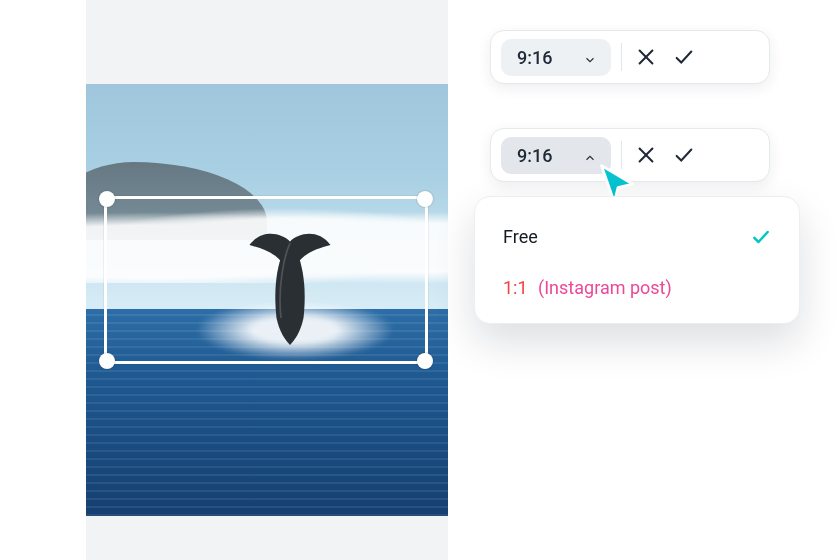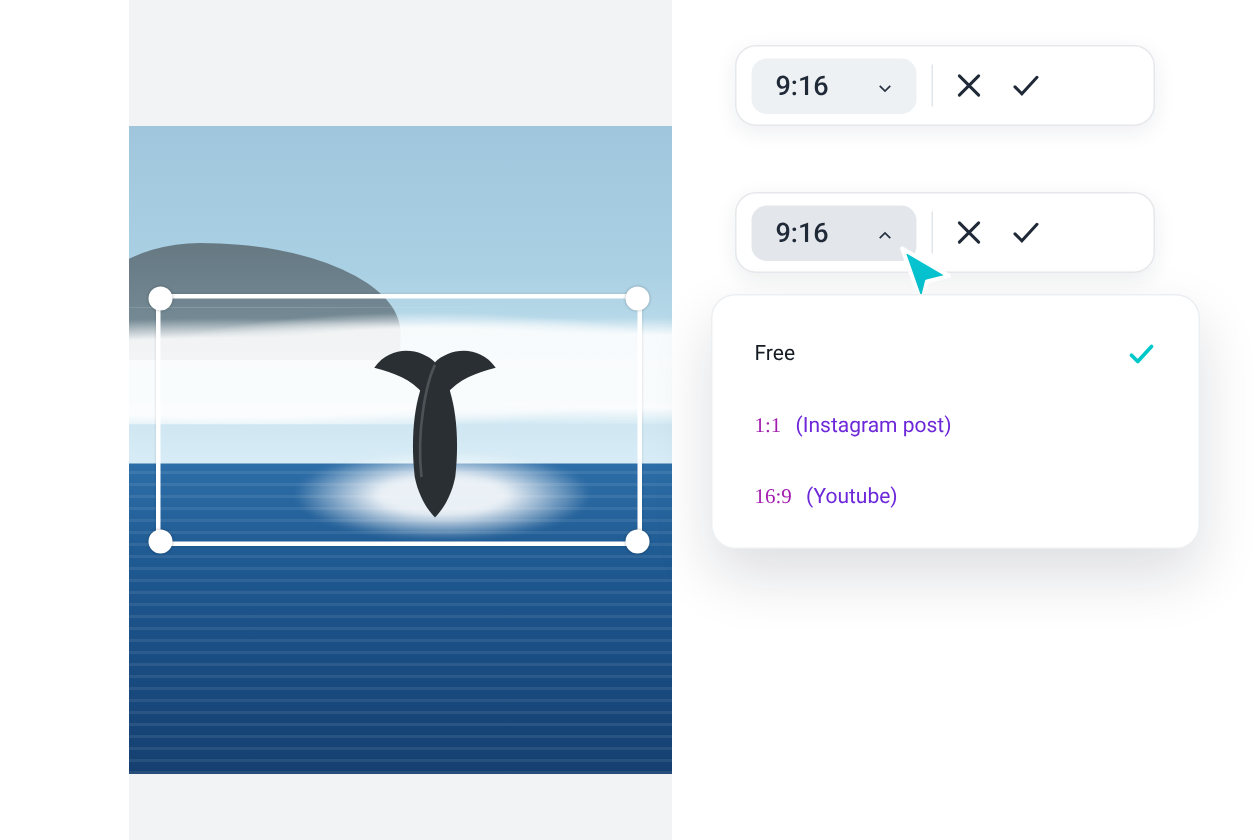--- a/index.html
+++ b/index.html
@@ -134,26 +134,26 @@
     width:326px;
     background:#fff;
     border-radius:16px;
     border:1px solid #eceff2;
     box-shadow: 0 18px 40px rgba(15,23,42,0.14);
     padding:14px 0 10px 0;
   }
   .dd-item {
     display:flex; align-items:center; justify-content:space-between;
     padding:15px 28px;
-    font-size:14px;
+    font-size:18px;
     cursor:pointer;
   }
   .dd-item .label-main { color:#141b22; }
-  .dd-item.muted .label-main { color:#a21caf;font-family:Liberation Serif, serif; }
-  .dd-item .label-sub { color:#6d28d9; margin-left:6px; }
+  .dd-item.muted .label-main { color:#ef4444; }
+  .dd-item .label-sub { color:#ec4899; margin-left:6px; }
   .check { width:20px; height:20px; }
   .check svg { width:100%; height:100%; stroke:#00c8c8; stroke-width:3; fill:none; stroke-linecap:round; stroke-linejoin:round; }
 
   
   .cursor {
     position:absolute;
     right:200px; top:162px;
     width:44px; height:44px;
     pointer-events:none;
   }
@@ -250,16 +250,13 @@
 <div class="dropdown" id="dropdown">
     <div class="dd-item">
       <span><span class="label-main">Free</span></span>
       <span class="check"><svg viewBox="0 0 24 24">
           <polyline points="4 13 9 18 20 6"></polyline>
         </svg></span>
     </div>
     <div class="dd-item muted">
       <span><span class="label-main">1:1</span><span class="label-sub"> (Instagram post)</span></span>
     </div>
-    <div class="dd-item muted">
-      <span><span class="label-main">16:9</span><span class="label-sub"> (Youtube)</span></span>
-    </div>
   </div>
 
 </body></html>

